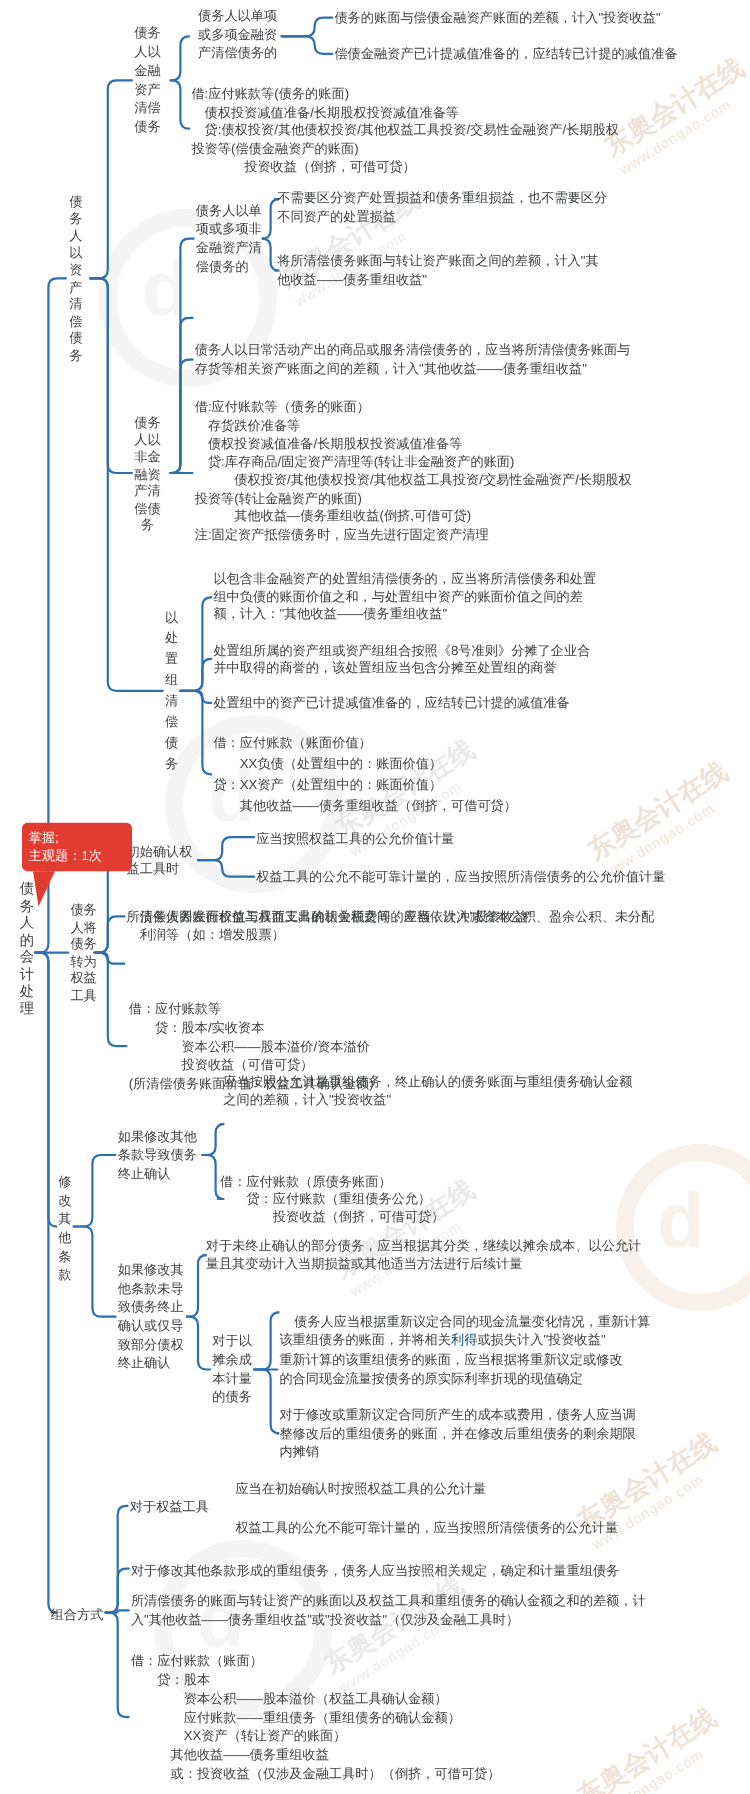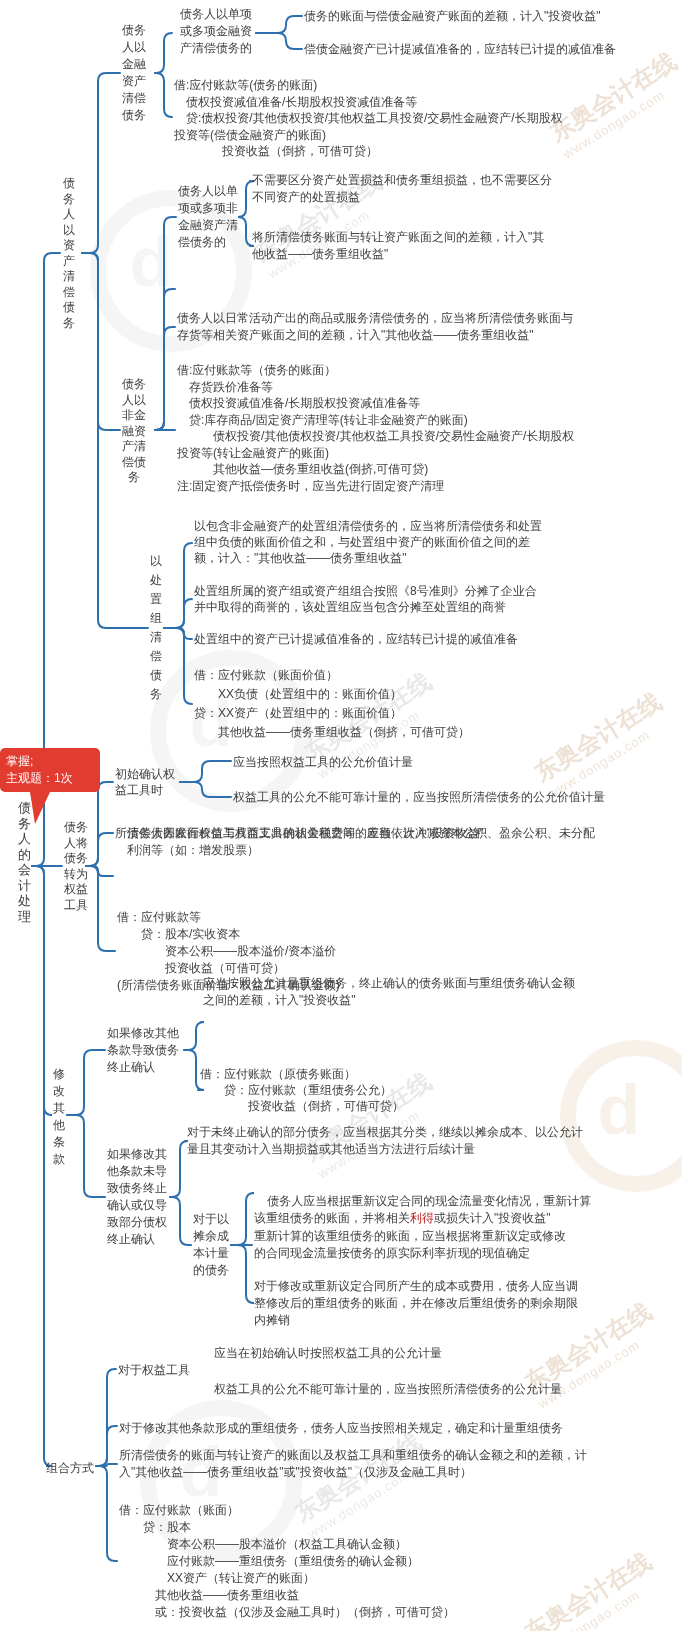--- a/index.html
+++ b/index.html
@@ -1,22 +1,22 @@
 <!DOCTYPE html>
 <html><head>
 <meta charset="utf-8">
 <style>
   html,body{margin:0;padding:0;background:#ffffff;}
   #canvas{position:relative;width:682px;height:1631px;background:#ffffff;overflow:hidden;
           font-family:"Liberation Sans",sans-serif;}
   .t{position:absolute;font-size:12px;line-height:17px;color:#3f4043;white-space:pre-wrap;z-index:3;}
   .vt{text-align:center;white-space:pre-line;}
-  .hl{color:#b91c1c;}
+  .hl{color:#0c4a6e;}
   #connectors{position:absolute;left:0;top:0;z-index:2;}
-  .badge{position:absolute;left:0;top:748px;width:88px;background:#e23b30;color:#ffffff;
+  .badge{position:absolute;left:20px;top:748px;width:88px;background:#e23b30;color:#ffffff;
          border-radius:5px;padding:5px 6px;font-size:12px;line-height:17px;white-space:pre-line;z-index:4;}
   .badge-tail{position:absolute;left:30px;top:792px;width:0;height:0;z-index:4;
          border-left:5px solid transparent;border-right:15px solid transparent;border-top:32px solid #e23b30;}
   .wm{position:absolute;z-index:1;transform:rotate(-32deg);font-size:24px;font-weight:bold;
       color:#cfcfcf;opacity:.45;white-space:nowrap;}
   .wm .url{font-size:13px;font-weight:normal;display:block;letter-spacing:1px;}
   .wm.tan{color:#d9c0a4;}
   .wmc{position:absolute;z-index:1;border-radius:50%;opacity:.5;border:16px solid #ececec;}
   .wmc.tan{border-color:#f0e4d6;}
   .wmc .d{position:absolute;left:18%;top:12%;font-size:70px;font-weight:bold;color:#ececec;

